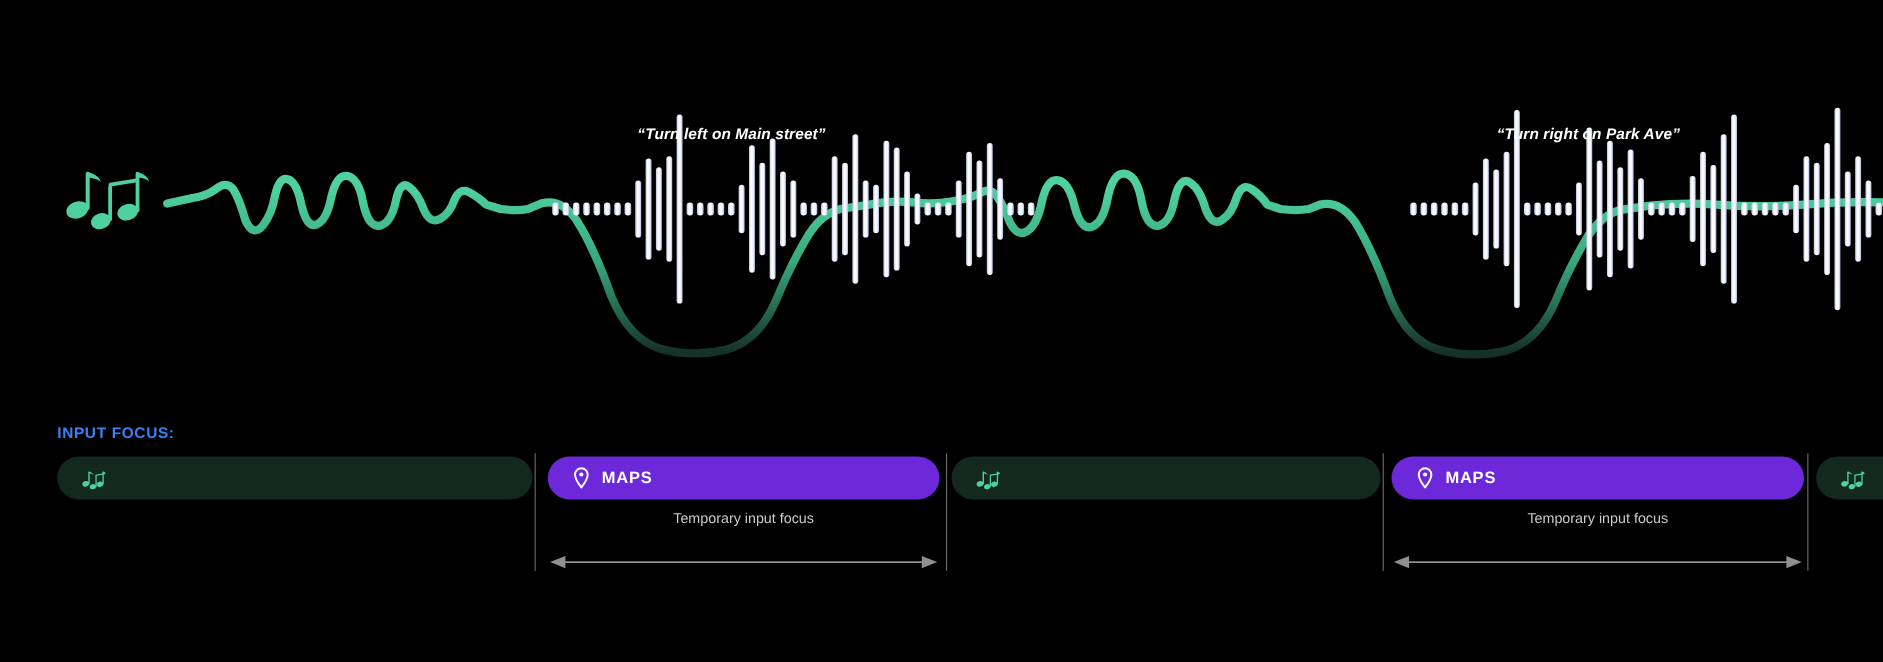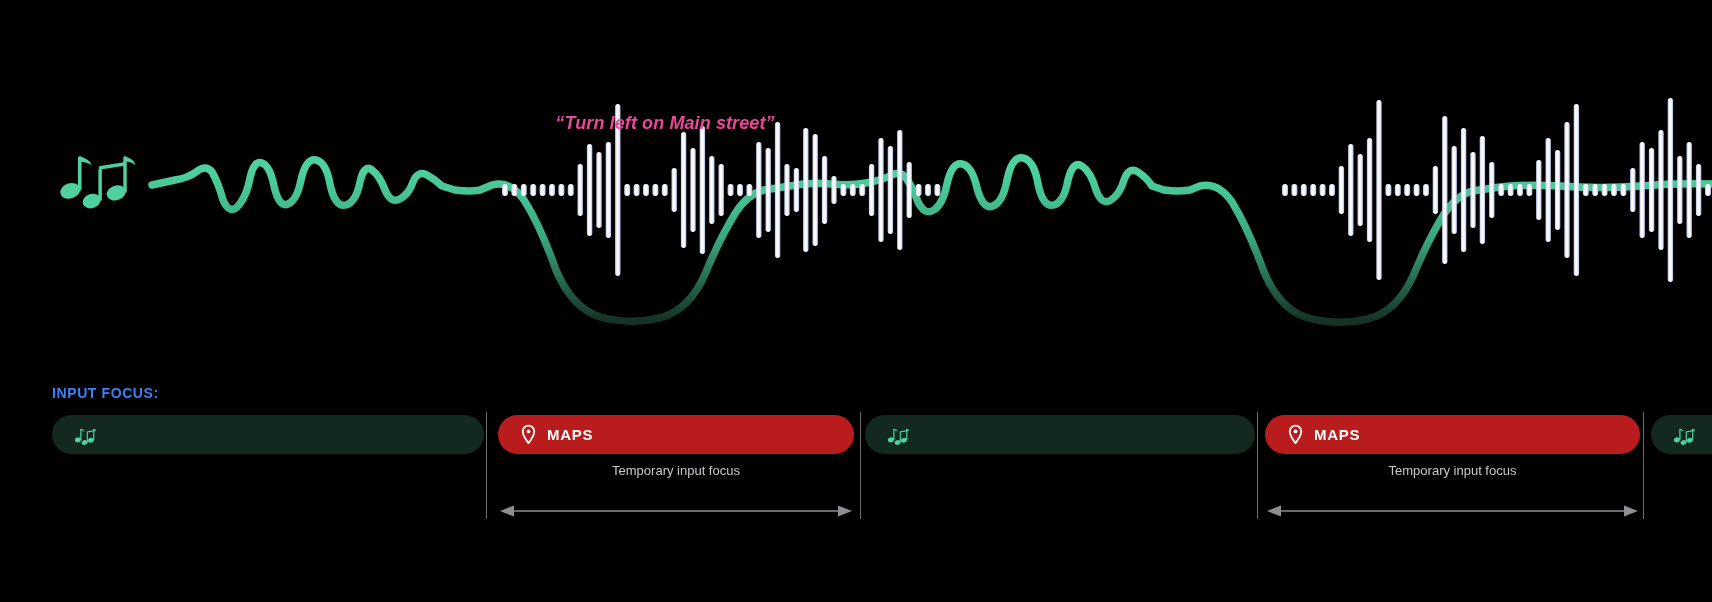--- a/index.html
+++ b/index.html
@@ -31,22 +31,22 @@
     top: 0;
     width: 1712px;
     height: 360px;
   }
 
   
   .quote {
     position: absolute;
     font-style: italic;
     font-weight: bold;
-    font-size: 18px;
-    color: #ec4899;
+    font-size: 14px;
+    color: #ffffff;
     white-space: nowrap;
     letter-spacing: 0.1px;
     transform: translateX(-50%);
   }
   .quote-1 { left: 665px; top: 113px; }
   .quote-2 { left: 1444px; top: 113px; }
 
   
   .focus-label {
     position: absolute;
@@ -74,21 +74,21 @@
     border-radius: 19.5px;
     display: flex;
     align-items: center;
     box-sizing: border-box;
     padding-left: 22px;
   }
   .chip-audio {
     background: #13281f;
   }
   .chip-app {
-    background: #b91c1c;
+    background: #6d28d9;
   }
   .chip-label {
     font-size: 15px;
     font-weight: bold;
     letter-spacing: 0.7px;
     color: #ffffff;
     margin-left: 10px;
   }
 
   .note-icon {
@@ -296,20 +296,21 @@
         <rect x="1677.10" y="156.00" width="5.40" height="68.00" rx="2.70" fill="url(#barGrad)"></rect>
         <rect x="1686.50" y="142.00" width="5.40" height="96.00" rx="2.70" fill="url(#barGrad)"></rect>
         <rect x="1695.90" y="164.00" width="5.40" height="52.00" rx="2.70" fill="url(#barGrad)"></rect>
         <rect x="1705.00" y="184.00" width="6.00" height="12.00" rx="3.00" fill="url(#barGrad)"></rect>
         <rect x="1714.40" y="184.00" width="6.00" height="12.00" rx="3.00" fill="url(#barGrad)"></rect>
         <rect x="1723.80" y="184.00" width="6.00" height="12.00" rx="3.00" fill="url(#barGrad)"></rect>
       </g>
   </svg>
 
   <div class="quote quote-1">“Turn left on Main street”</div>
+  <div class="quote quote-2">“Turn right on Park Ave”</div>
 
   <div class="focus-label">INPUT FOCUS:</div>
 
   <div class="track" id="focus-track">
 
   <div class="chip chip-audio" style="left: 52px; width: 432px;">
         <span class="note-icon"><svg viewBox="0 0 24 22" width="22" height="20" fill="currentColor">
             <ellipse cx="4.2" cy="16.4" rx="3.4" ry="2.7" transform="rotate(-18 4.2 16.4)"></ellipse>
             <rect x="6.8" y="4" width="1.4" height="12.6" rx="0.7"></rect>
             <path d="M7.6 4c2.6.8 4 1.9 4.4 3.4-1.1-.9-2.6-1.3-4.4-1.3z"></path>

